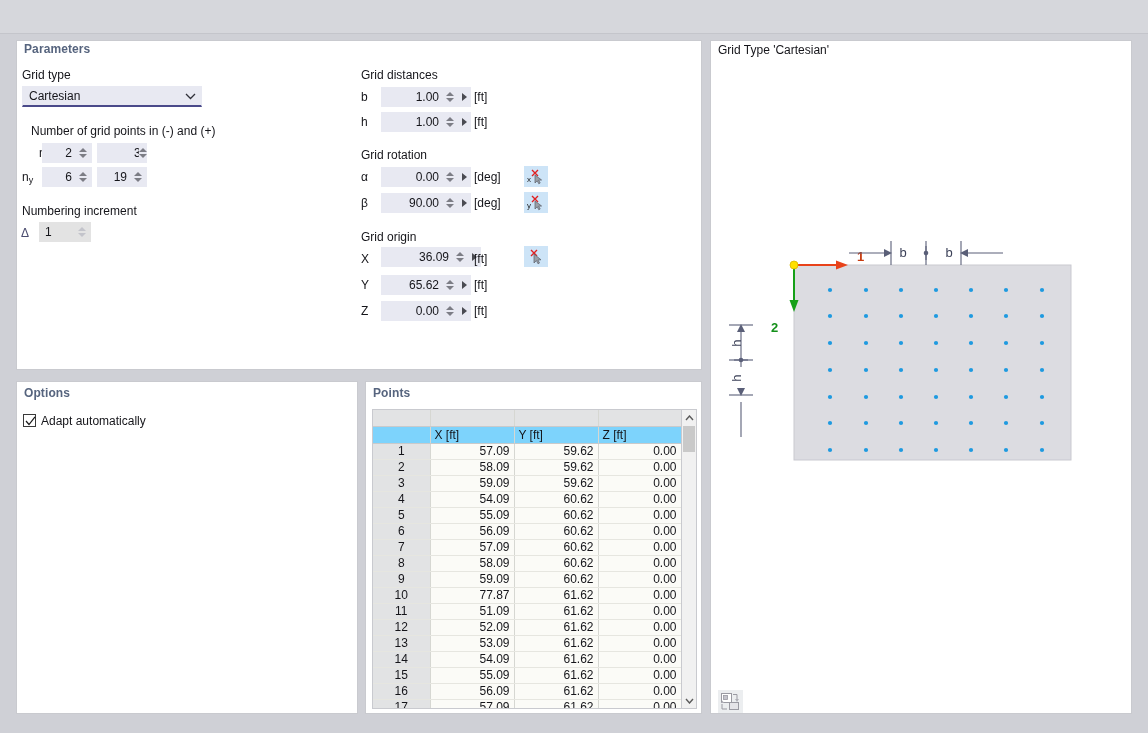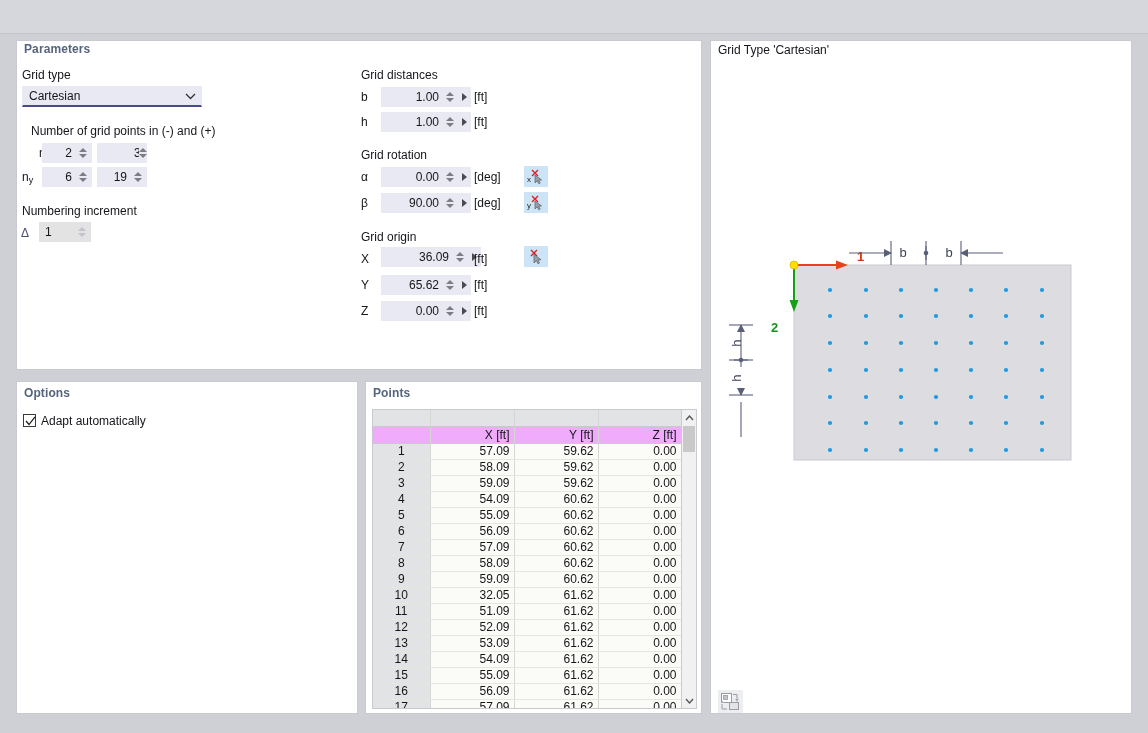--- a/index.html
+++ b/index.html
@@ -123,21 +123,21 @@
   #tbl col.c0{width:57px;}
   #tbl col.c1{width:84px;}
   #tbl col.c2{width:84px;}
   #tbl col.c3{width:83px;}
   #tbl th,#tbl td{
     height:16px;padding:0 4px;border-right:1px solid #d6d7d2;border-bottom:1px solid #e6e6e0;
     box-sizing:border-box;font-weight:normal;
   }
   #tbl tr.hdr0 th{height:10px;background:#e2e3e4;border-bottom:1px solid #c9cacb;}
   #tbl tr.hdr th{
-    background:#f0abfc;text-align:right;color:#15151a;
+    background:#7dd3fc;text-align:left;color:#15151a;
     border-bottom:1px solid #c9cacb;height:17px;
   }
   #tbl td.idx{background:#e2e3e4;text-align:center;color:#15151a;}
   #tbl td.num{background:#fbfbf7;text-align:right;}
   #tbl tr{height:16px;}
   #vscroll{
     position:absolute;left:682px;top:409px;width:15px;height:300px;
     background:#f1f1f1;border:1px solid #c9cacf;border-left:none;box-sizing:border-box;
   }
   #vscroll .arrw{
@@ -422,21 +422,21 @@
           <td class="num">0.00</td>
         </tr>
         <tr>
           <td class="idx">9</td>
           <td class="num">59.09</td>
           <td class="num">60.62</td>
           <td class="num">0.00</td>
         </tr>
         <tr>
           <td class="idx">10</td>
-          <td class="num">32.05</td>
+          <td class="num">77.87</td>
           <td class="num">61.62</td>
           <td class="num">0.00</td>
         </tr>
         <tr>
           <td class="idx">11</td>
           <td class="num">51.09</td>
           <td class="num">61.62</td>
           <td class="num">0.00</td>
         </tr>
         <tr>

